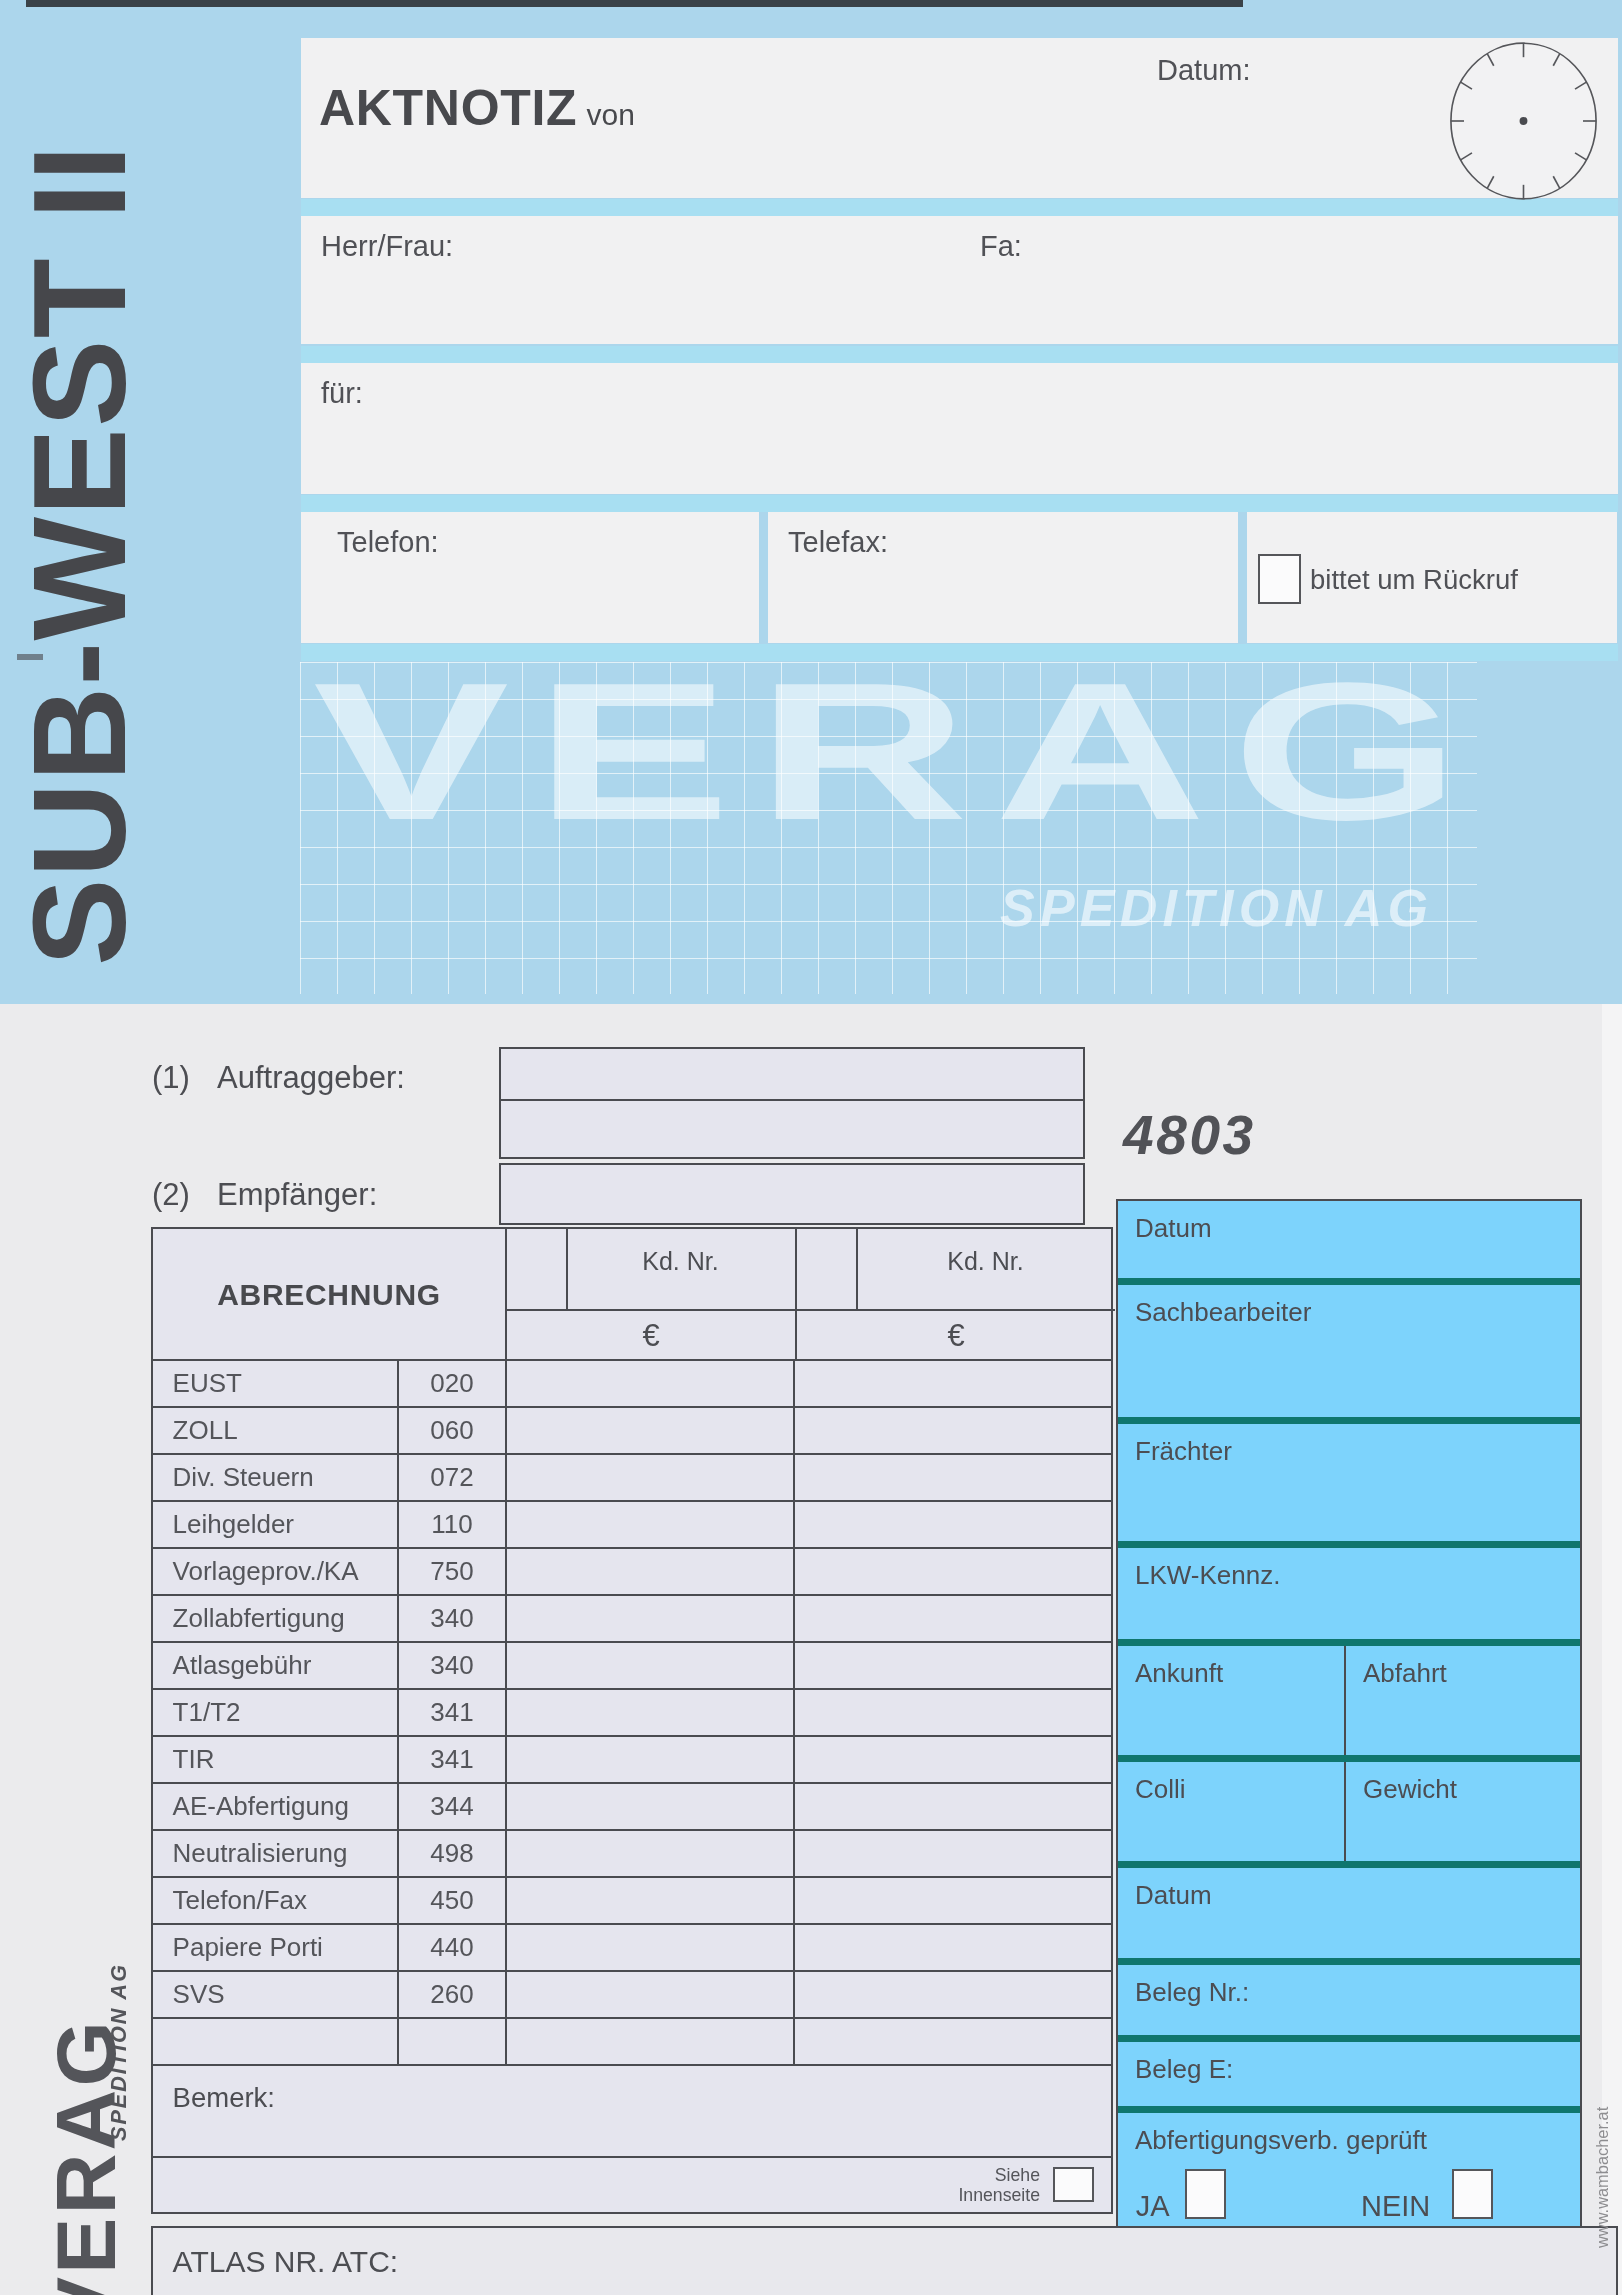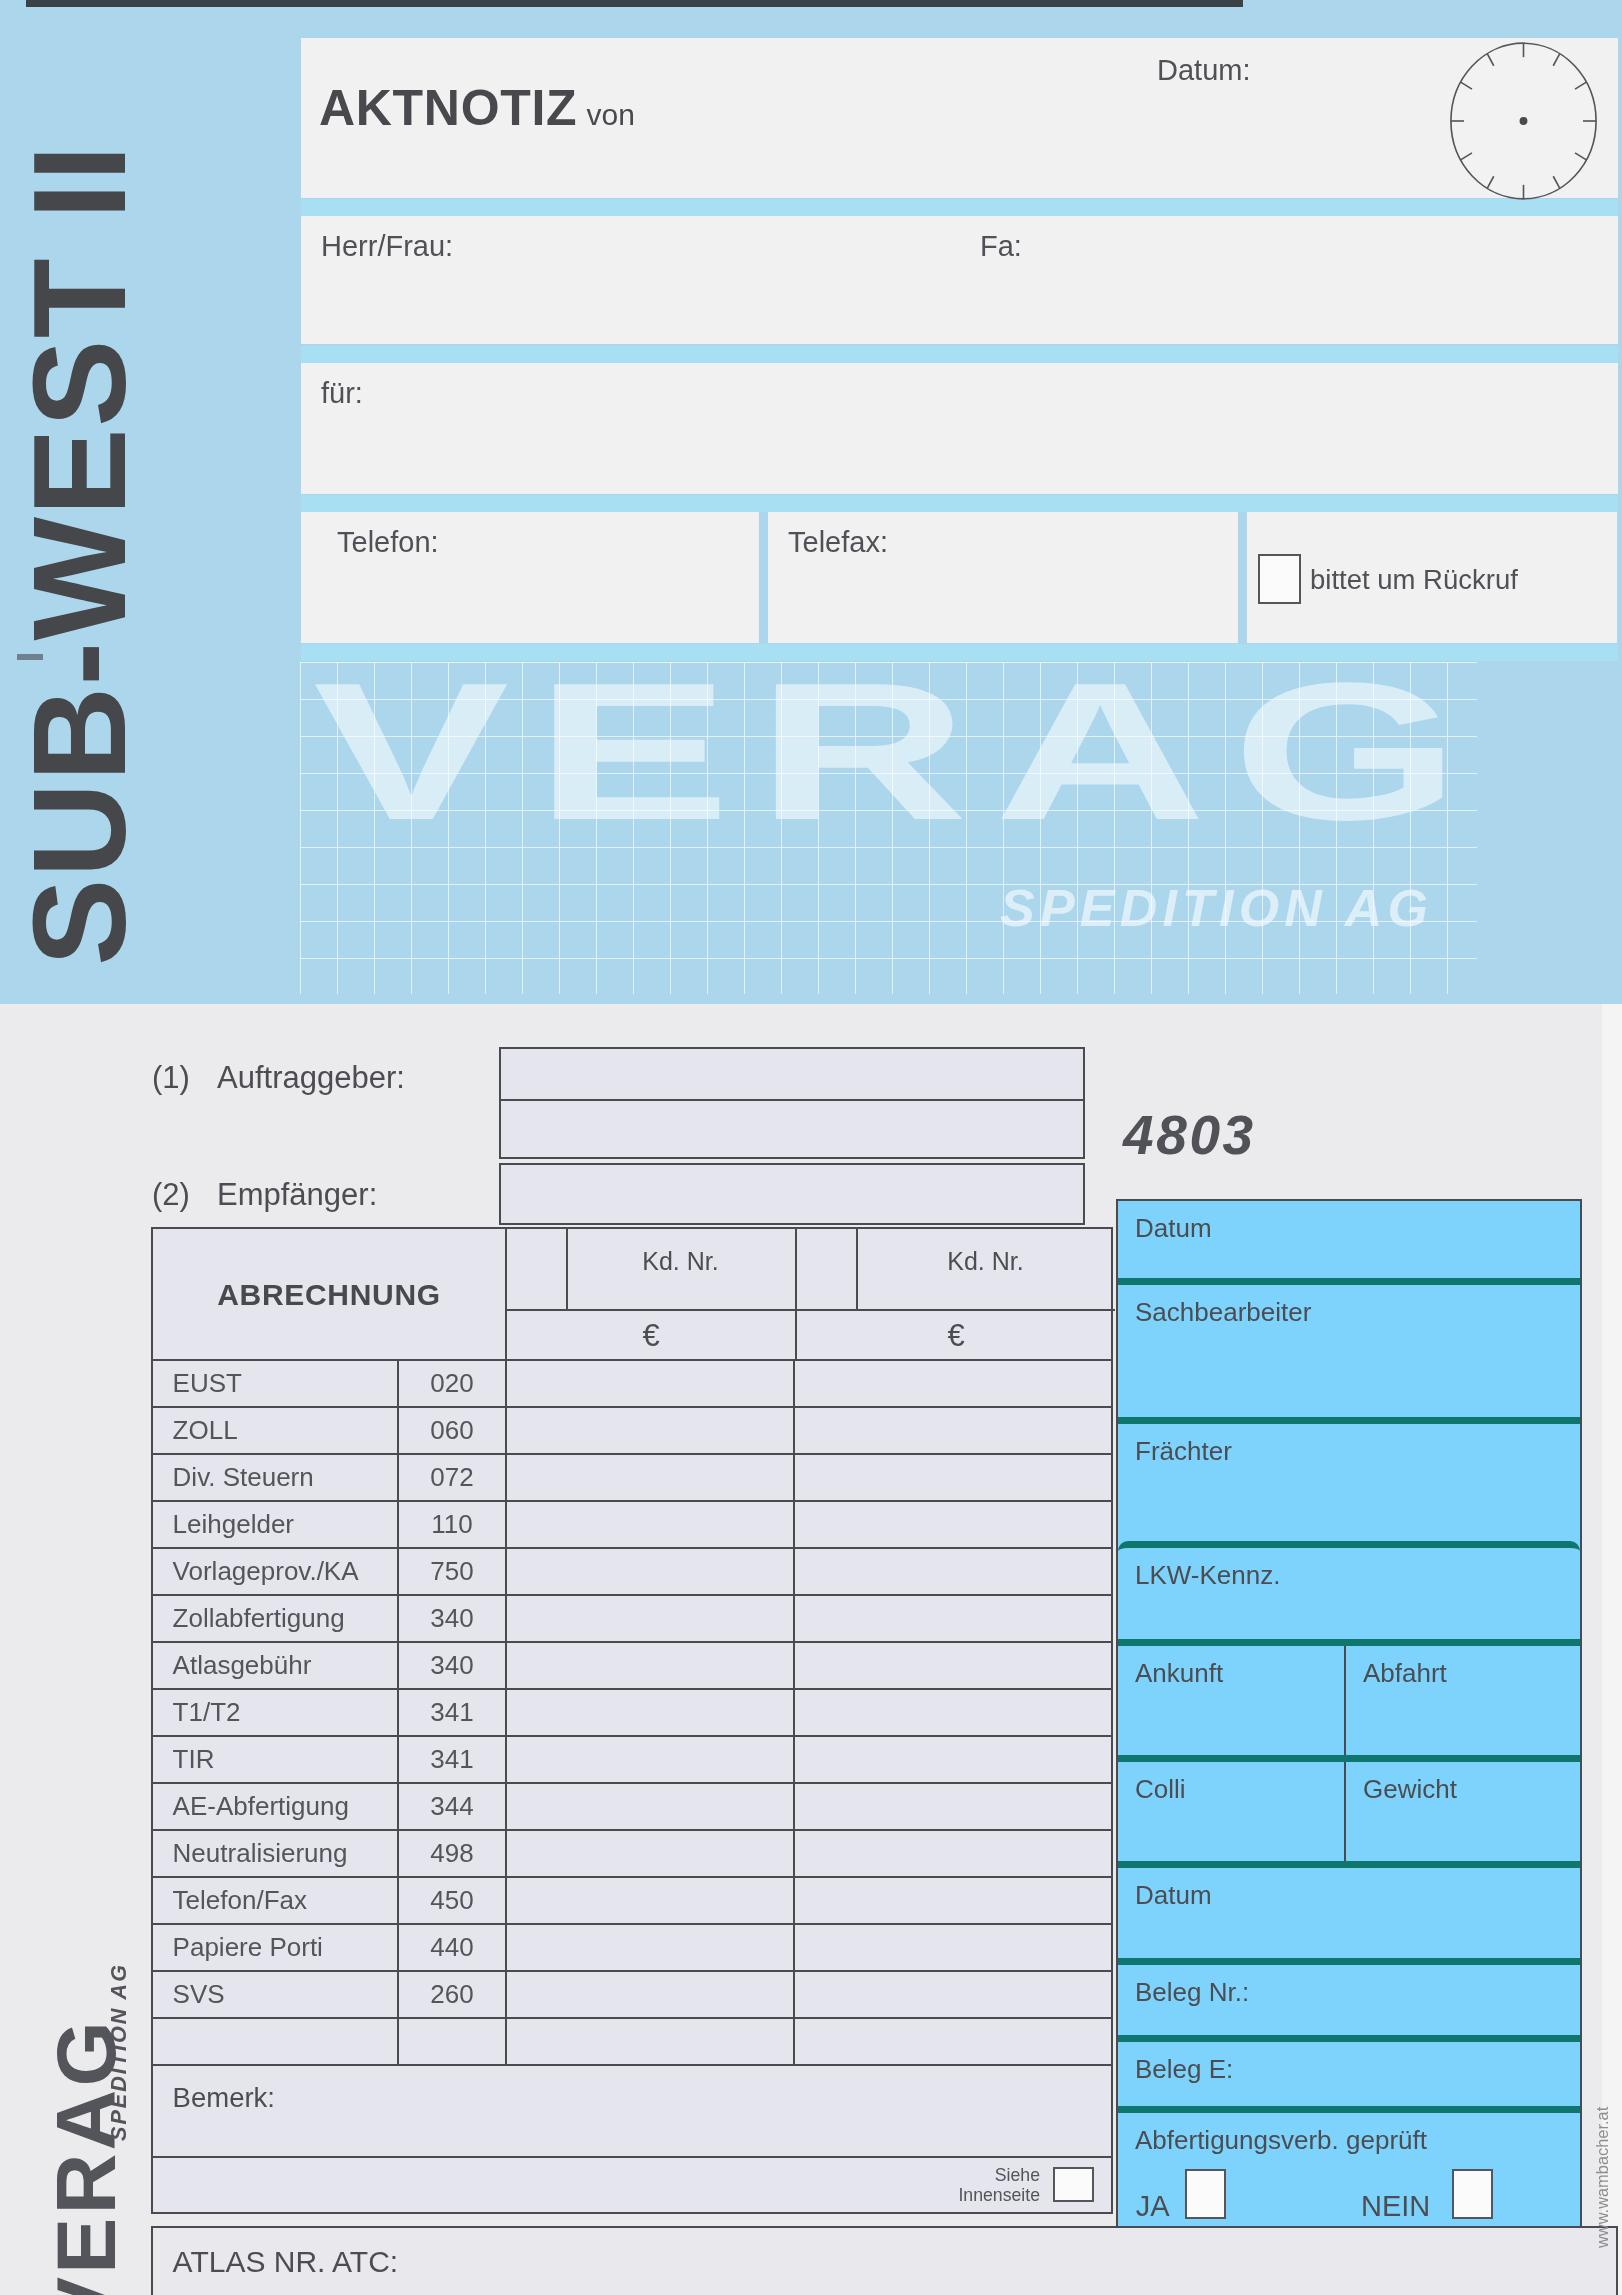--- a/index.html
+++ b/index.html
@@ -78,21 +78,21 @@
   
   .rpanel{position:absolute;left:1116px;top:1199px;width:466px;border:2.6px solid #4a4b50;background:#7dd3fc;box-sizing:border-box;z-index:2;}
   .rpanel *{box-sizing:border-box;}
   .rp-row{position:relative;border-top:7px solid #0f766e;font-size:26px;color:#4c4d52;}
   .rp-row:first-child{border-top:none;}
   .rp-row .lab{position:absolute;left:17px;top:11.8px;}
   .rp-split{display:flex;}
   .rp-split .cell{position:relative;height:100%;}
   .rp-split .cell:first-child{width:228px;border-right:2px solid #4a4b50;}
   .rp-split .cell:last-child{flex:1;}
-  .rp-datum{height:77px;} .rp-sach{height:139px;} .rp-fra{height:124px;} .rp-lkw{height:98px;border-radius:10px;}
+  .rp-datum{height:77px;} .rp-sach{height:139px;} .rp-fra{height:124px;} .rp-lkw{height:98px;}
   .rp-ank{height:116px;} .rp-colli{height:106px;} .rp-ware{height:97px;}
   .rp-belegnr{height:77px;} .rp-belege{height:71px;} .rp-abf{height:122px;}
   .ja-label{position:absolute;left:17.7px;top:77px;font-size:29px;}
   .ja-cb{position:absolute;left:67px;top:56px;width:41px;height:50px;}
   .nein-cb{position:absolute;left:334px;top:56px;width:41px;height:50px;}
   .nein-label{position:absolute;left:243px;top:77px;font-size:29px;}
   
   .atlas-box{position:absolute;left:151px;top:2226px;width:1467px;height:79px;border:2.6px solid #4a4b50;background:#e8e8ed;box-sizing:border-box;z-index:2;}
   .atlas-box span{position:absolute;left:19.6px;top:17px;font-size:30px;color:#4c4d52;}
   

